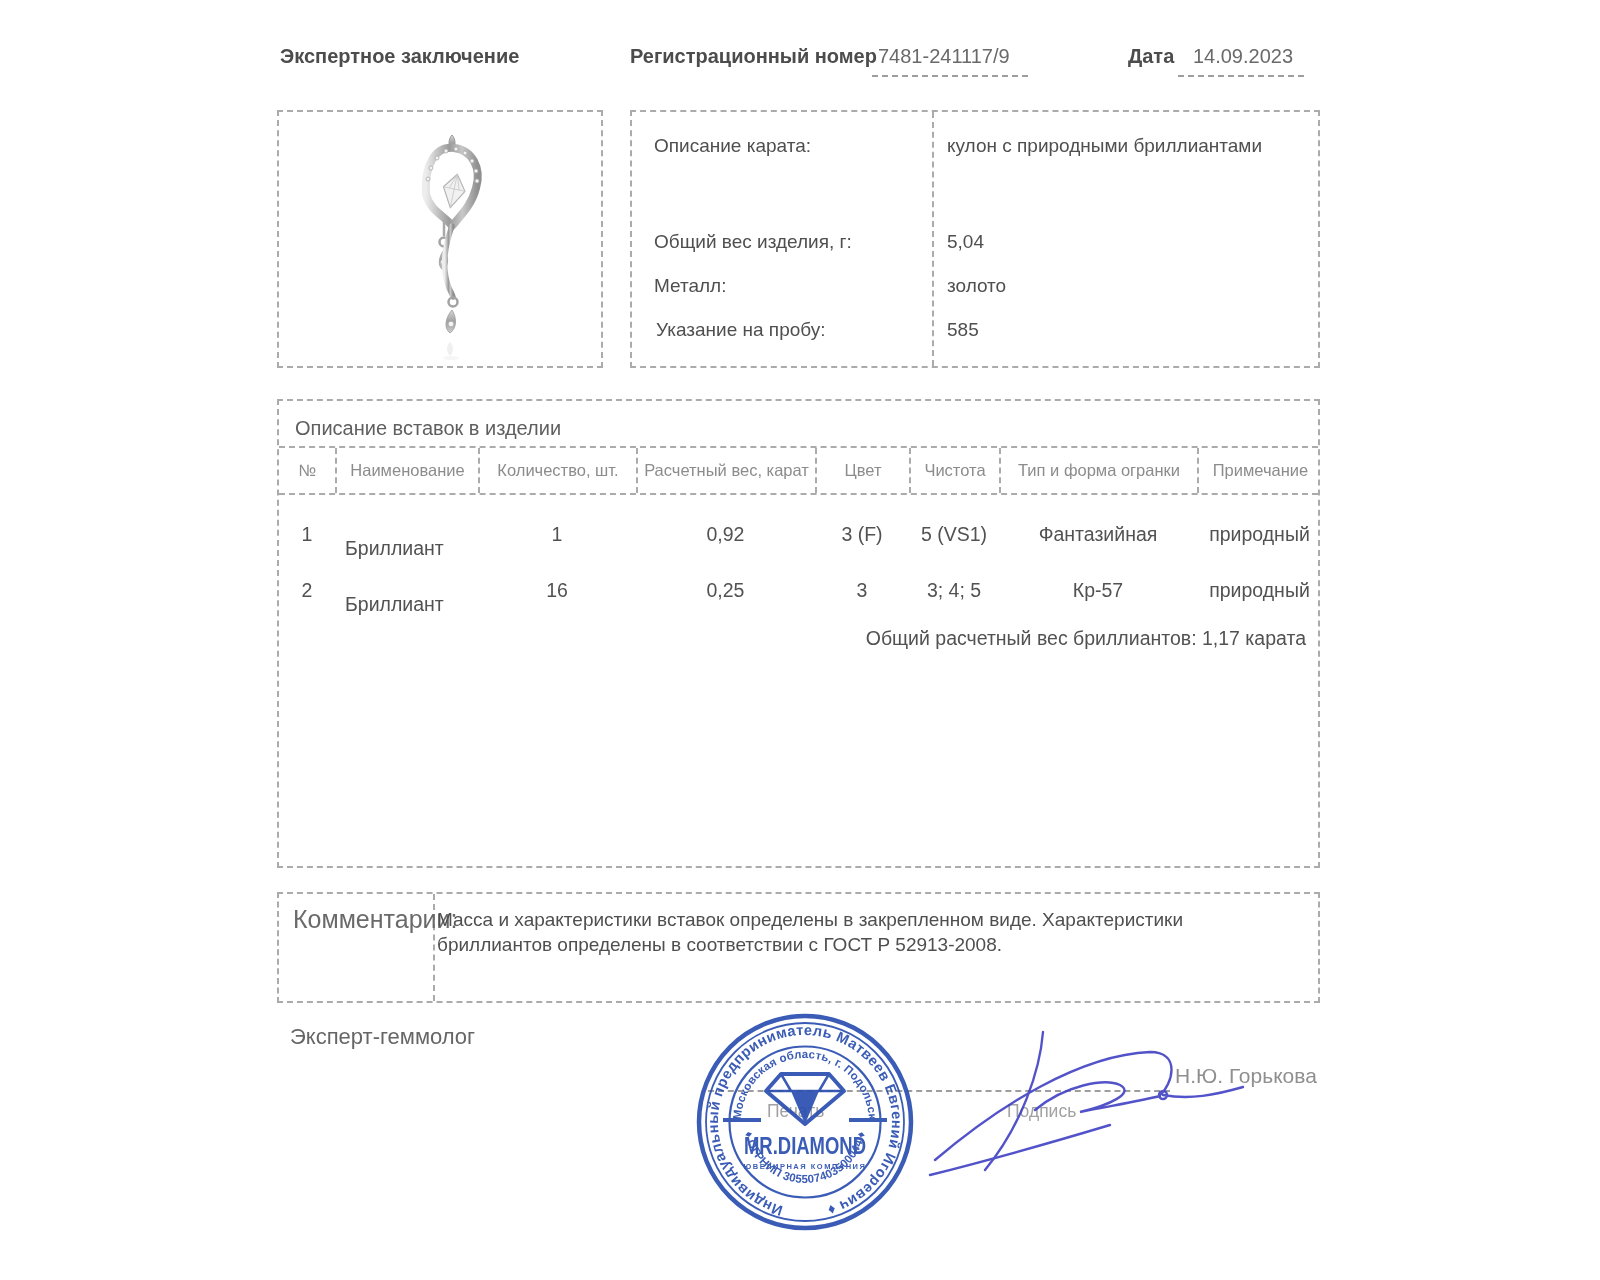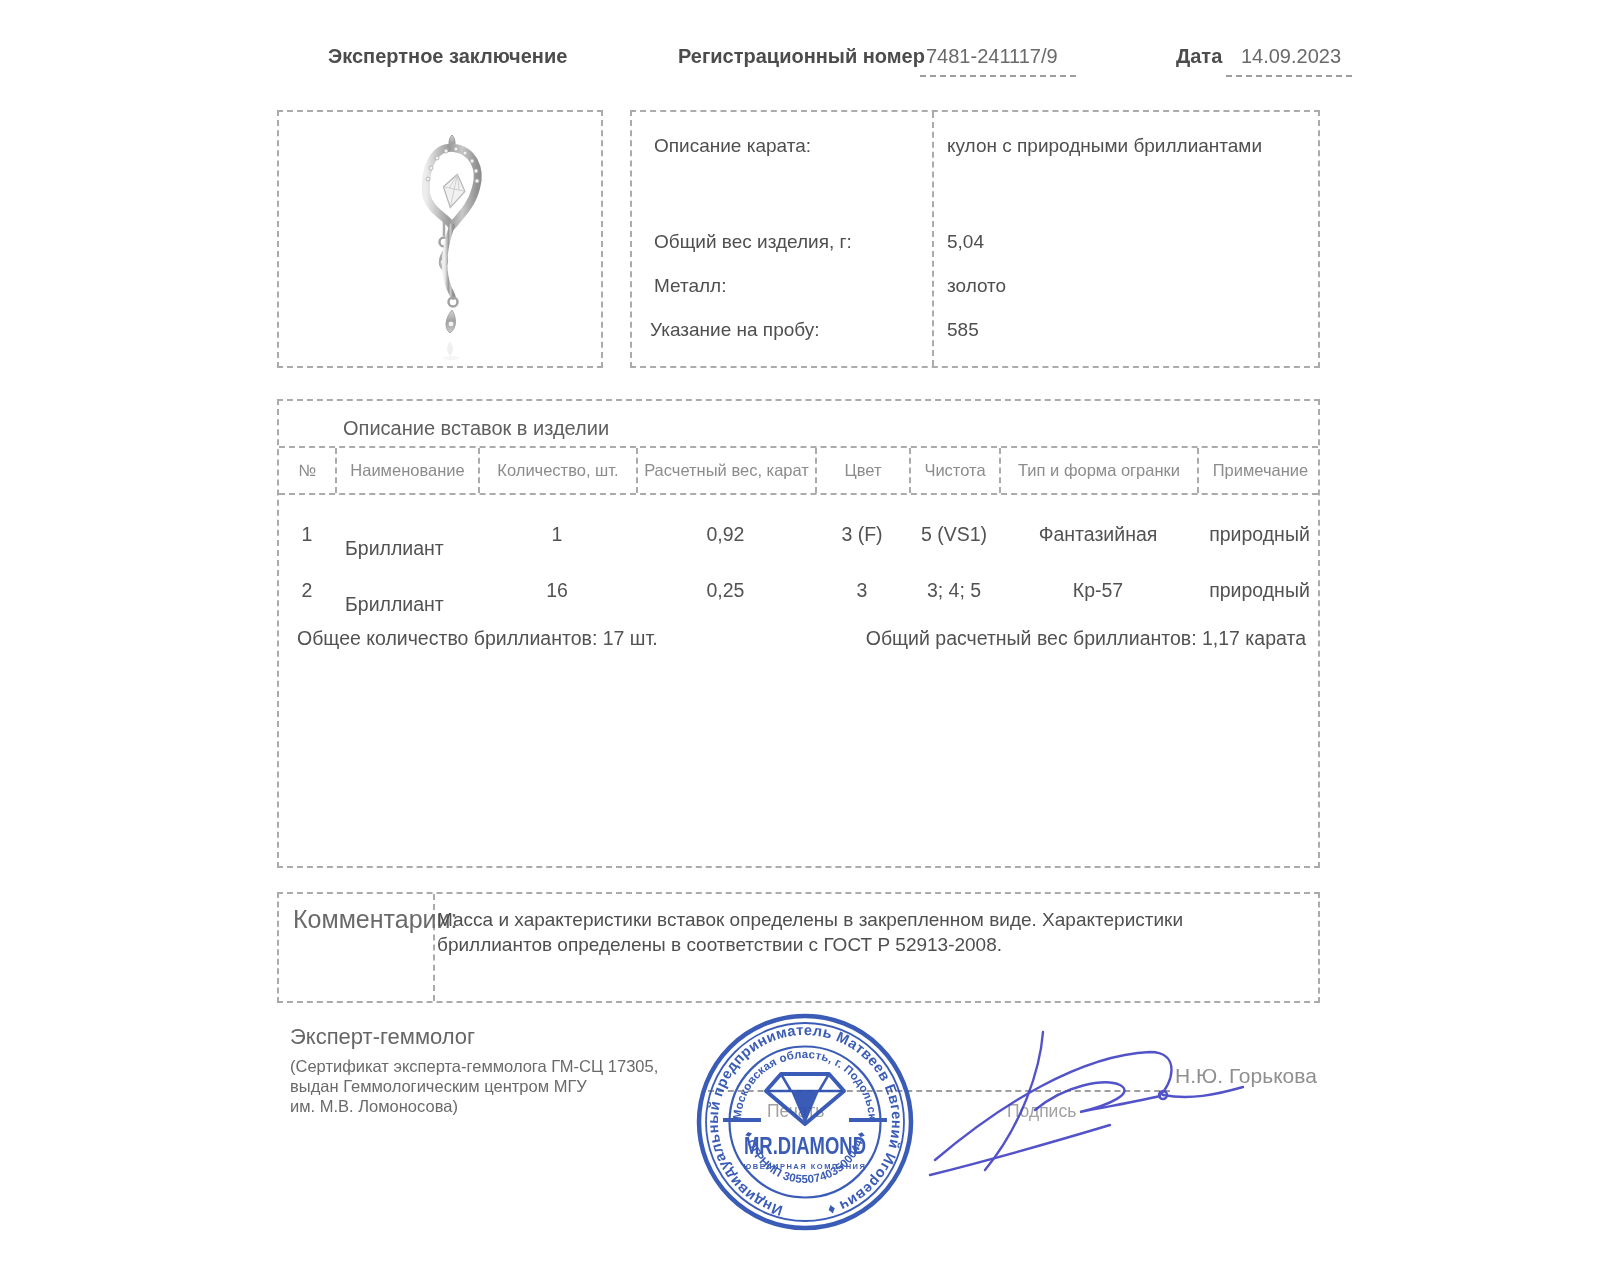--- a/index.html
+++ b/index.html
@@ -4,21 +4,21 @@
 <style>
   html,body{margin:0;padding:0;background:#ffffff;}
   #page{position:relative;width:1600px;height:1280px;background:#ffffff;overflow:hidden;
         font-family:"Liberation Sans","DejaVu Sans",sans-serif;color:#4f4f4f;}
   .abs{position:absolute;}
   .b{font-weight:bold;color:#4c4c4c;}
   .val{color:#6a6a6a;}
   .dashbox{border:2px dashed #ababab;box-sizing:border-box;}
   .dashline{border-bottom:2px dashed #9e9e9e;}
   .t19{font-size:25px;line-height:24px;}
-  .t20{font-size:20px;line-height:25px;margin-left:48px;}
+  .t20{font-size:20px;line-height:25px;}
   
   .descfield{position:absolute;font-size:19px;white-space:nowrap;}
   
   .tgrid{display:grid;grid-template-columns:56px 143px 158px 179px 94px 90px 198px 125px;
          position:absolute;left:0;width:1039px;}
   .tgrid .c{display:flex;align-items:center;justify-content:center;}
   .thead{top:45px;height:45px;border-top:2px dashed #ababab;border-bottom:2px dashed #ababab;}
   .thead .c{border-left:2px dashed #ababab;font-size:16.5px;color:#8c8c8c;text-align:center;}
   .thead .c:first-child{border-left:none;}
   .trow{height:28px;font-size:19.5px;color:#525252;}
@@ -94,21 +94,21 @@
   </div>
 
   <div class="abs dashbox" style="left:630px;top:110px;width:690px;height:258px;">
     <div class="abs" style="left:300px;top:0;height:254px;border-left:2px dashed #ababab;"></div>
     <div class="descfield" style="left:22px;top:23px;">Описание карата:</div>
     <div class="descfield" style="left:315px;top:23px;">кулон с природными бриллиантами</div>
     <div class="descfield" style="left:22px;top:119px;">Общий вес изделия, г:</div>
     <div class="descfield" style="left:315px;top:119px;">5,04</div>
     <div class="descfield" style="left:22px;top:163px;">Металл:</div>
     <div class="descfield" style="left:315px;top:163px;">золото</div>
-    <div class="descfield" style="left:18px;top:207px;">Указание на пробу:</div>
+    <div class="descfield" style="left:24px;top:207px;">Указание на пробу:</div>
     <div class="descfield" style="left:315px;top:207px;">585</div>
   </div>
 
   <div class="abs dashbox" style="left:277px;top:399px;width:1043px;height:469px;">
     <div class="abs t20" style="left:16px;top:15px;color:#5f5f5f;">Описание вставок в изделии</div>
 
     <div class="tgrid thead">
       <div class="c">№</div>
       <div class="c">Наименование</div>
       <div class="c">Количество, шт.</div>
@@ -134,36 +134,30 @@
       <div class="c">2</div>
       <div class="c left">Бриллиант</div>
       <div class="c">16</div>
       <div class="c">0,25</div>
       <div class="c">3</div>
       <div class="c">3; 4; 5</div>
       <div class="c">Кр-57</div>
       <div class="c">природный</div>
     </div>
 
-    <div class="abs" style="left:18px;top:226px;font-size:19.5px;color:#525252;">Общее количество бриллиантов: 17 шт.</div>
     <div class="abs" style="right:12px;top:226px;font-size:19.5px;color:#525252;">Общий расчетный вес бриллиантов: 1,17 карата</div>
   </div>
 
   <div class="abs dashbox" style="left:277px;top:892px;width:1043px;height:111px;">
     <div class="abs" style="left:154px;top:0;height:107px;border-left:2px dashed #ababab;"></div>
     <div class="abs t19" style="left:14px;top:13px;color:#6a6a6a;">Комментарии:</div>
     <div class="abs" style="left:158px;top:13px;width:860px;font-size:19px;line-height:25px;">Масса и характеристики вставок определены в закрепленном виде. Характеристики бриллиантов определены в соответствии с ГОСТ Р 52913-2008.</div>
   </div>
 
   <div class="abs" style="left:290px;top:1024px;font-size:22px;color:#666666;">Эксперт-геммолог</div>
-  <div class="abs" style="left:290px;top:1056px;font-size:16.5px;line-height:20px;color:#6a6a6a;">
-    <div>(Сертификат эксперта-геммолога ГМ-СЦ 17305,</div>
-    <div>выдан Геммологическим центром МГУ</div>
-    <div>им. М.В. Ломоносова)</div>
-  </div>
 
   <div class="abs" style="left:708px;top:1090px;width:462px;border-top:2px dashed #9e9e9e;"></div>
   <div class="abs placeholder" style="left:767px;top:1101px;">Печать</div>
   <div class="abs placeholder" style="left:1007px;top:1101px;">Подпись</div>
 
   <div class="abs" style="left:1175px;top:1064px;font-size:21px;color:#8f8f8f;">Н.Ю. Горькова</div>
 
   <svg class="abs stamp-wrap" style="left:695px;top:1012px;" width="220" height="220" viewBox="0 0 220 220" xmlns="http://www.w3.org/2000/svg" xmlns:xlink="http://www.w3.org/1999/xlink">
     <defs>
       <path id="outerRing" d="M110,197 A87,87 0 1 1 110,23 A87,87 0 1 1 110,197"></path>

